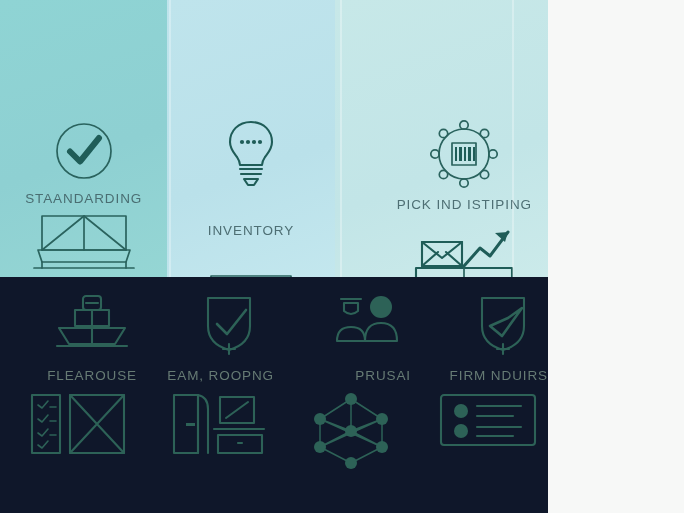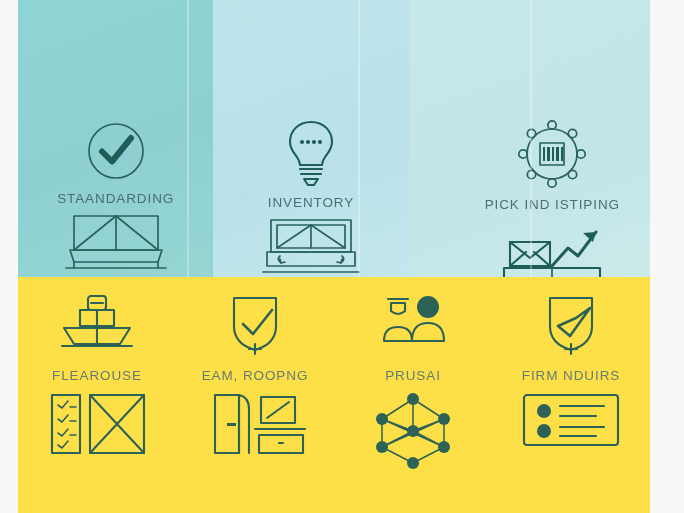--- a/index.html
+++ b/index.html
@@ -15,22 +15,22 @@
     position: relative;
     width: 684px;
     height: 513px;
     overflow: hidden;
     background: #f7f8f7;
   }
 
   
   .row {
     position: absolute;
-    left: 18px;
-    width: 632px;
+    left: 0;
+    width: 548px;
     display: flex;
   }
   #top-row {
     top: 0;
     height: 277px;
   }
   #bottom-row {
     top: 277px;
     height: 236px;
   }
@@ -40,25 +40,25 @@
     flex: 1 1 0;
     height: 100%;
     display: flex;
     flex-direction: column;
     align-items: center;
     box-sizing: border-box;
   }
 
   
   #top-row .cell.c0 { background: linear-gradient(160deg,#8fd4d4 0%,#8ed0d2 55%,#95d6d4 100%); }
-  #top-row .cell.c1 { background: linear-gradient(160deg,#bfe4ec 0%,#bae1ea 60%,#c3e7ee 100%); }
+  #top-row .cell.c1 { background: linear-gradient(160deg,#bfe4ec 0%,#bae1ea 60%,#c3e7ee 100%); gap: 28px; }
   #top-row .cell.c2 { background: linear-gradient(160deg,#e6f4dd 0%,#e3f3da 60%,#edf7e4 100%); }
   #top-row .cell.c3 { background: linear-gradient(160deg,#c7e8e8 0%,#c2e5e7 60%,#cbeaea 100%); padding-left: 46px; }
 
-  #bottom-row .cell { background: #fde047; }
+  #bottom-row .cell { background: #0f172a; align-items: flex-end; }
 
   
   .col-seam {
     position: absolute;
     top: 0;
     width: 2px;
     height: 277px;
     background: rgba(255,255,255,0.30);
     pointer-events: none;
   }

